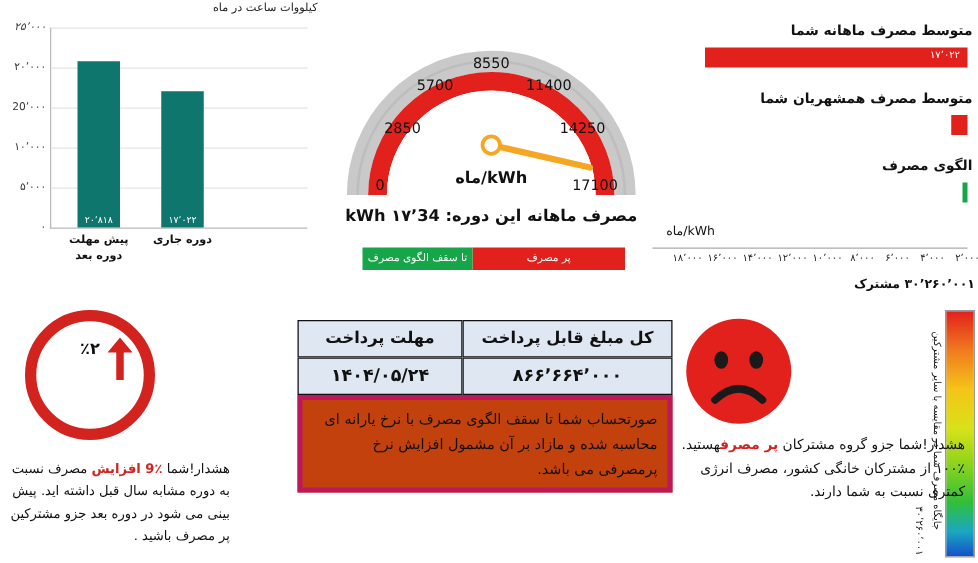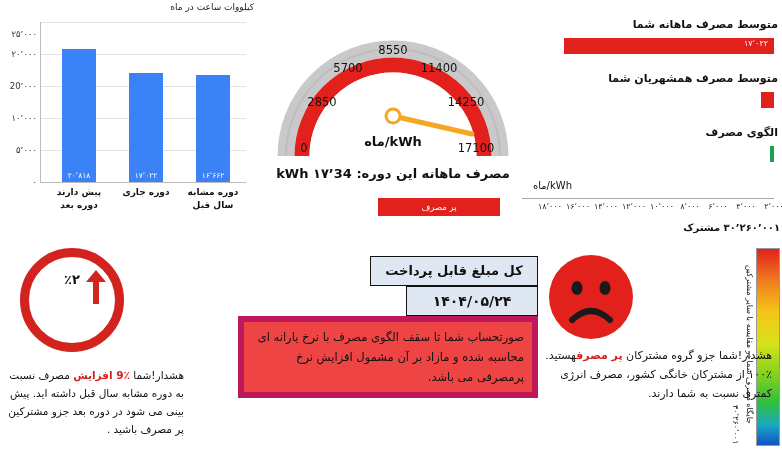--- a/index.html
+++ b/index.html
@@ -23,21 +23,21 @@
     border-left:1px solid #bbb;border-bottom:1px solid #bbb;
   }
   #bar-chart .gridline{
     position:absolute;left:0;right:0;height:1px;background:#e3e3e3;
   }
   #bar-chart .ytick{
     position:absolute;right:100%;margin-right:4px;transform:translateY(-50%);
     font-size:8.5px;color:#333;white-space:nowrap;letter-spacing:1px;
   }
   #bar-chart .bar{
-    position:absolute;bottom:0;width:34px;background:#3b82f6;
+    position:absolute;bottom:0;width:34px;background:#0f766e;
   }
   #bar-chart .barval{
     position:absolute;bottom:2px;left:50%;transform:translateX(-50%);
     font-size:7.5px;color:#fff;white-space:nowrap;
   }
   #bar-chart .xtick{
     position:absolute;top:100%;margin-top:4px;width:66px;text-align:center;
     font-size:9px;color:#111;line-height:13px;font-weight:bold;
   }
 
@@ -125,21 +125,21 @@
   #bill-table .cell{
     border:1px solid #111;box-sizing:border-box;text-align:center;
     background:#dfe7f2;font-weight:bold;
   }
   #bill-table .c-amt{width:168px;}
   #bill-table .c-due{width:132px;}
   #bill-table .h{height:30px;line-height:28px;font-size:13px;}
   #bill-table .v{height:30px;line-height:28px;font-size:14px;}
   #bill-note{
     position:absolute;left:238px;top:316px;width:300px;min-height:48px;
-    border:6px solid #be185d;box-sizing:border-box;background:#ef4444;
+    border:4px solid #be185d;box-sizing:border-box;background:#c2410c;
     font-size:11.5px;line-height:20px;padding:5px 8px;text-align:right;color:#111;
   }
 
   
   #face{left:546px;top:252px;width:90px;height:90px;}
   #warn-right{
     left:542px;top:346px;width:230px;font-size:11px;line-height:19px;
     text-align:right;color:#111;
   }
   #warn-right .hl{color:#d2231f;font-weight:bold;}
@@ -149,40 +149,36 @@
 
 <div class="abs" id="bar-chart">
   <div class="unit-label">کیلووات ساعت در ماه</div>
   <div class="plot">
     <div class="gridline" style="top:0px;"></div>
     <div class="gridline" style="top:32px;"></div>
     <div class="gridline" style="top:64px;"></div>
     <div class="gridline" style="top:96px;"></div>
     <div class="gridline" style="top:128px;"></div>
 
-    <div class="ytick" style="top:12px;">۲۵٬۰۰۰</div>
+    <div class="ytick" style="top:0px;font-style:italic;">۲۵٬۰۰۰</div>
     <div class="ytick" style="top:32px;">۲۰٬۰۰۰</div>
     <div class="ytick" style="top:64px;">20٬۰۰۰</div>
     <div class="ytick" style="top:96px;">۱۰٬۰۰۰</div>
     <div class="ytick" style="top:128px;">۵٬۰۰۰</div>
     <div class="ytick" style="top:160px;">۰</div>
 
-    <div class="bar" style="right:16px;height:107px;">
-      <div class="barval">۱۶٬۶۶۲</div>
-    </div>
     <div class="bar" style="right:83px;height:109px;">
       <div class="barval">۱۷٬۰۲۲</div>
     </div>
     <div class="bar" style="right:150px;height:133px;">
       <div class="barval">۲۰٬۸۱۸</div>
     </div>
 
-    <div class="xtick" style="right:0px;">دوره مشابه سال قبل</div>
     <div class="xtick" style="right:67px;">دوره جاری</div>
-    <div class="xtick" style="right:134px;">پیش دارند دوره بعد</div>
+    <div class="xtick" style="right:134px;">پیش مهلت دوره بعد</div>
   </div>
 </div>
 
 <div class="abs" id="gauge-block">
   <svg id="gauge-svg" width="234" height="160" viewBox="0 0 234 160">
 
     <path d="M10 150 A107 107 0 0 1 224 150" fill="none" stroke="#c9c9c9" stroke-width="17"></path>
     <path d="M10 150 A107 107 0 0 1 224 150" fill="none" stroke="#b6b6b6" stroke-width="2" opacity=".6"></path>
 
     <path d="M26 150 A91 91 0 0 1 208 150" fill="none" stroke="#e2211c" stroke-width="15"></path>
@@ -198,20 +194,21 @@
     <text class="gauge-num" x="200" y="146" text-anchor="middle">17100</text>
 
     <text class="gauge-unit" x="117" y="140" text-anchor="middle">kWh/ماه</text>
 
     <line x1="117" y1="110" x2="196" y2="128" stroke="#f5a623" stroke-width="5" stroke-linecap="round"></line>
     <circle cx="117" cy="110" r="7" fill="#ffffff" stroke="#f5a623" stroke-width="3"></circle>
   </svg>
   <div id="gauge-caption">مصرف ماهانه این دوره: ۱۷٬34 kWh</div>
   <div id="legend-row">
     <div class="chip red">پر مصرف</div>
+    <div class="chip green">تا سقف الگوی مصرف</div>
   </div>
 </div>
 
 <div class="abs" id="right-bars">
   <div class="rowlabel" style="top:72px;">متوسط مصرف همشهریان شما</div>
   <div class="rowlabel" style="top:18px;">متوسط مصرف ماهانه شما</div>
   <div class="rowlabel" style="top:126px;">الگوی مصرف</div>
 
   <div class="hbar" style="top:38px;right:8px;width:210px;">
     <span>۱۷٬۰۲۲</span>
@@ -247,22 +244,24 @@
   </svg>
 </div>
 
 <div class="abs" id="warn-left">
   <span>هشدار!شما </span><span class="hl">٪9 افزایش</span><span> مصرف نسبت به دوره مشابه سال قبل داشته اید. پیش بینی می شود در دوره بعد جزو مشترکین پر مصرف باشید .</span>
 </div>
 
 <div class="abs" id="bill-table">
   <div class="trow">
     <div class="cell c-amt h">کل مبلغ قابل پرداخت</div>
+    <div class="cell c-due h">مهلت پرداخت</div>
   </div>
   <div class="trow">
+    <div class="cell c-amt v">۸۶۶٬۶۶۴٬۰۰۰</div>
     <div class="cell c-due v">۱۴۰۴/۰۵/۲۴</div>
   </div>
 </div>
 <div class="abs" id="bill-note">صورتحساب شما تا سقف الگوی مصرف با نرخ یارانه ای محاسبه شده و مازاد بر آن مشمول افزایش نرخ پرمصرفی می باشد.</div>
 
 <svg class="abs" id="face" viewBox="0 0 90 90">
   <circle cx="45" cy="45" r="42" fill="#e2211c"></circle>
   <ellipse cx="31" cy="36" rx="5.5" ry="7" fill="#1a1a1a"></ellipse>
   <ellipse cx="59" cy="36" rx="5.5" ry="7" fill="#1a1a1a"></ellipse>
   <path d="M26 68 Q45 50 64 68" fill="none" stroke="#1a1a1a" stroke-width="6" stroke-linecap="round"></path>

